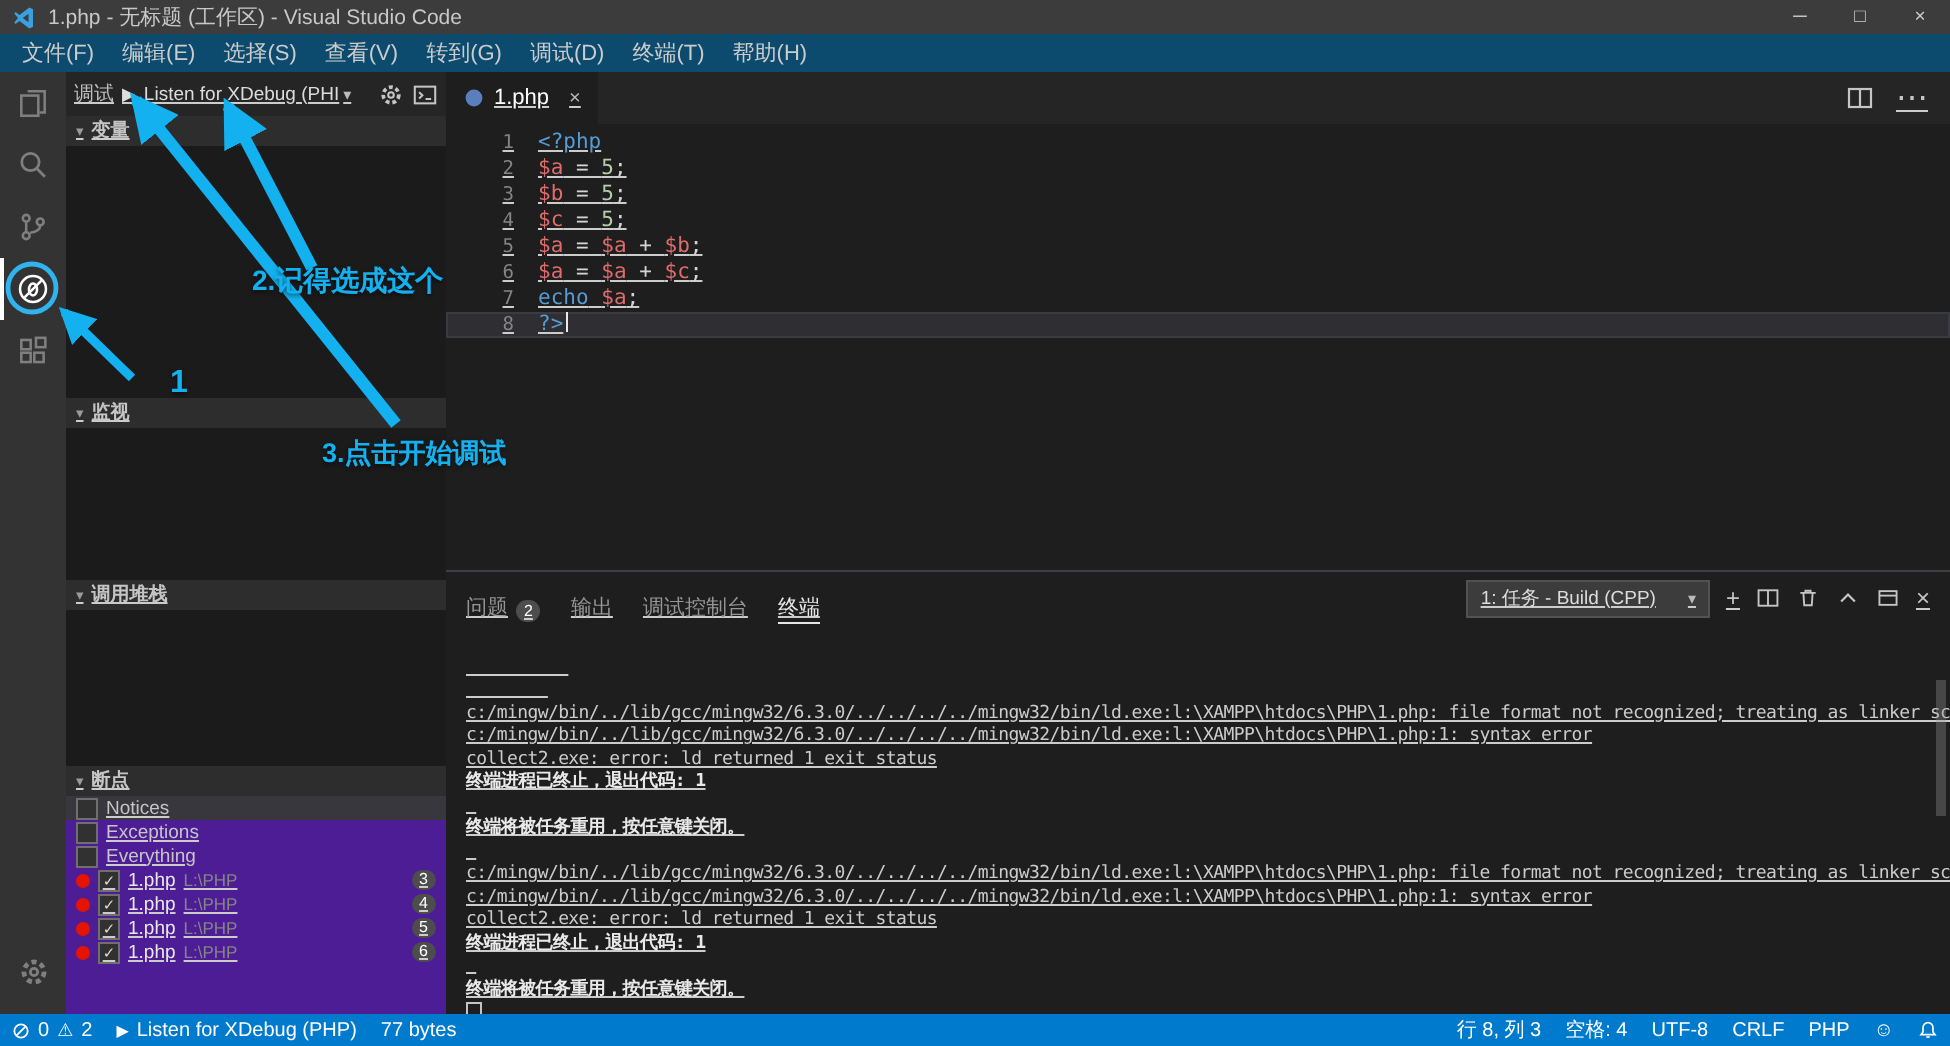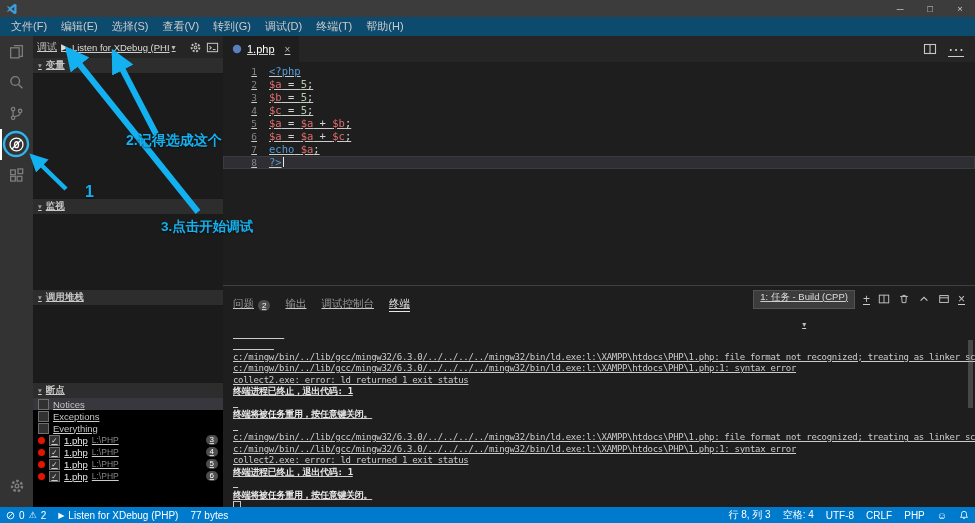--- a/index.html
+++ b/index.html
@@ -27,21 +27,21 @@
   .config-select{flex:1;min-width:0;display:flex;align-items:center;gap:2px;color:#dcdcdc;font-size:9.5px;overflow:hidden;white-space:nowrap;}
   .config-select .label{overflow:hidden;text-overflow:clip;white-space:nowrap;}
   .dd-arrow{font-size:8px;color:#bbb;flex:0 0 auto;}
   .tb-icon{color:#c5c5c5;flex:0 0 auto;display:flex;align-items:center;}
   .section-header{height:15px;display:flex;align-items:center;gap:4px;padding:0 5px;font-weight:bold;font-size:9.5px;color:#c5c5c5;background:#2d2d2e;flex:0 0 auto;}
   .chev{font-size:7.5px;color:#9a9a9a;}
   .section-body{background:#1b1b1c;flex:0 0 auto;}
   #variables-body{height:126px;}
   #watch-body{height:76px;}
   #callstack-body{height:78px;}
-  #breakpoints-body{flex:1;background:#000000;overflow:hidden;}
+  #breakpoints-body{flex:1;background:#4c1d95;overflow:hidden;}
   .bp-row{height:12px;display:flex;align-items:center;gap:4px;padding:0 5px;font-size:9.5px;color:#c5c5c5;white-space:nowrap;}
   .bp-row.selected{background:#37373d;}
   .checkbox{width:9px;height:9px;border:1px solid #6f6f6f;background:#313131;display:inline-flex;align-items:center;justify-content:center;font-size:7.5px;line-height:9px;color:#ddd;flex:0 0 auto;}
   .bp-dot{width:7px;height:7px;border-radius:50%;background:#e51400;flex:0 0 auto;}
   .bp-file{color:#e8e8e8;}
   .bp-path{color:#868686;font-size:8.5px;}
   .bp-line-badge{margin-left:auto;background:#4d4d4d;color:#fff;border-radius:6px;padding:0 4px;font-size:8px;line-height:10px;}
   
   .main-col{flex:1;min-width:0;display:flex;flex-direction:column;background:#1e1e1e;}
   .tabbar{height:26px;background:#252526;display:flex;align-items:stretch;flex:0 0 auto;}
@@ -55,21 +55,21 @@
   .tok-tag{color:#569cd6;} .tok-var{color:#e06c6c;} .tok-op{color:#d4d4d4;} .tok-num{color:#b5cea8;} .tok-kw{color:#569cd6;}
   .caret{display:inline-block;width:1.5px;height:10px;background:#eaeaea;vertical-align:-1px;margin-left:1px;}
   
   .panel{height:221px;border-top:1px solid #3f3f46;display:flex;flex-direction:column;flex:0 0 auto;background:#1e1e1e;}
   .panel-header{height:26px;display:flex;align-items:center;padding:0 10px;flex:0 0 auto;}
   #panel-tabs{display:flex;align-items:center;gap:15px;height:100%;}
   .panel-tab{height:100%;display:flex;align-items:flex-end;gap:4px;font-size:10.5px;color:#969696;border-bottom:1px solid transparent;box-sizing:border-box;}
   .panel-tab.active{color:#e7e7e7;border-bottom-color:#e7e7e7;}
   .badge{background:#4d4d4d;color:#fff;font-size:8px;border-radius:7px;padding:0 4px;line-height:11px;}
   .panel-actions{margin-left:auto;display:flex;align-items:center;gap:8px;}
-  .terminal-select{display:flex;align-items:center;gap:16px;background:#3c3c3c;border:1px solid #525252;color:#dddddd;font-size:9.5px;height:17px;padding:0 6px;white-space:nowrap;flex-direction:column;}
+  .terminal-select{display:flex;align-items:center;gap:16px;background:#3c3c3c;border:1px solid #525252;color:#dddddd;font-size:9.5px;height:17px;padding:0 6px;white-space:nowrap;}
   .panel-icon{color:#c5c5c5;display:flex;align-items:center;font-size:12px;line-height:12px;}
   .terminal{position:relative;flex:1;overflow:hidden;padding:5px 10px;font-family:"DejaVu Sans Mono","Liberation Mono",monospace;font-size:9px;line-height:11.5px;letter-spacing:-0.3px;color:#cccccc;white-space:pre;}
   .tline.bold{font-weight:bold;color:#e9e9e9;}
   .cursor-block{display:inline-block;width:6px;height:9px;border:1px solid #c5c5c5;vertical-align:-1px;}
   .scroll-thumb{position:absolute;right:2px;top:28px;width:5px;height:68px;background:rgba(150,150,150,.35);}
   
   .statusbar{height:16px;background:#007acc;display:flex;align-items:center;color:#ffffff;font-size:10px;}
   .sb-item{display:flex;align-items:center;gap:4px;padding:0 6px;height:100%;white-space:nowrap;}
   .sb-right{margin-left:auto;display:flex;height:100%;}
   .warn-glyph{font-size:9px;}
@@ -83,20 +83,21 @@
 </style>
 </head>
 <body>
 
 <div class="screen">
 
   <div class="titlebar">
     <svg class="vscode-logo ic" width="12" height="12" viewBox="0 0 16 16">
         <path fill="#3aa0e0" d="M11.5 1 14 2.2v11.6L11.5 15 5 10l-2.6 2L1.5 11 4 8 1.5 5l.9-1L5 6l6.5-5zM11 5.1 7.2 8 11 10.9V5.1z"></path>
       </svg>
+    <span class="title-text">1.php - 无标题 (工作区) - Visual Studio Code</span>
     <div class="titlebar-spacer"></div>
     <div class="win-btn">─</div>
     <div class="win-btn">□</div>
     <div class="win-btn">×</div>
   </div>
 
   <div class="menubar" id="menu-items">
       <span class="menu-item">文件(F)</span>
       <span class="menu-item">编辑(E)</span>
       <span class="menu-item">选择(S)</span>

